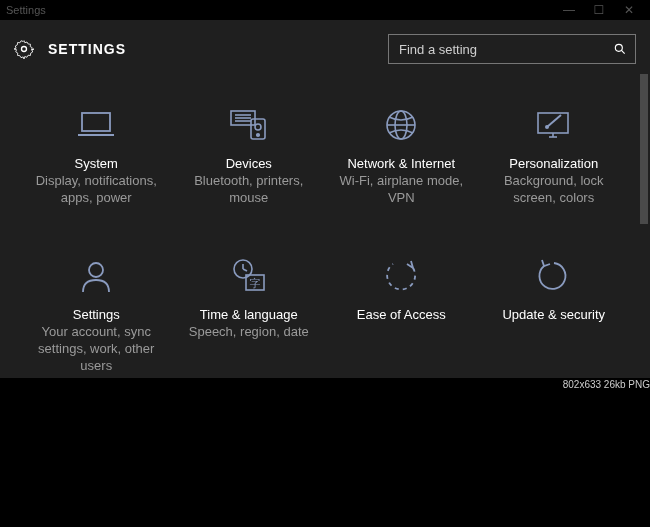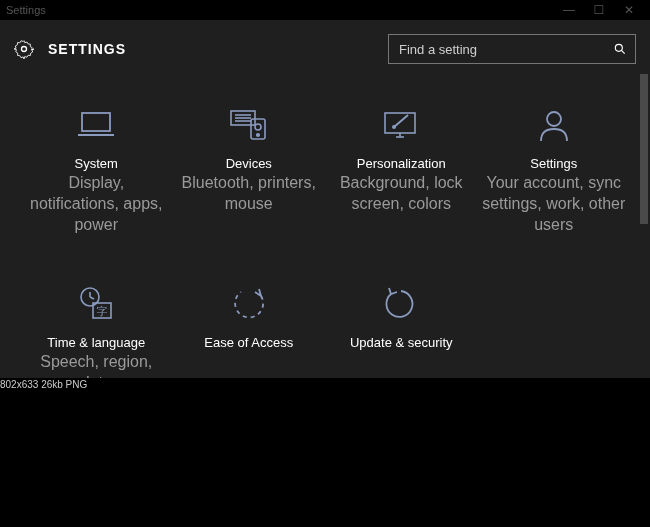--- a/index.html
+++ b/index.html
@@ -100,42 +100,42 @@
     margin-bottom: 10px;
   }
   .tile .tile-title {
     color: #fff;
     font-size: 13px;
     font-weight: 400;
     margin-bottom: 2px;
   }
   .tile .tile-desc {
     color: #9a9a9a;
-    font-size: 16px;
+    font-size: 13px;
     line-height: 1.3;
   }
   .scrollbar {
     position: absolute;
     right: 2px;
     top: 0;
     width: 8px;
     height: 150px;
     background: #4a4a4a;
     border-radius: 0;
   }
   .footer-meta {
     position: absolute;
     left: 0;
     right: 0;
     bottom: 0;
     height: 14px;
     background: #000;
     color: #ccc;
     font-size: 10px;
-    text-align: left;
+    text-align: right;
     line-height: 14px;
     font-family: Arial, sans-serif;
   }
   svg { display: block; }
 </style>
 </head>
 <body>
 
 <div class="window">
 
@@ -192,20 +192,35 @@
             <rect x="24" y="12" width="14" height="20" rx="2"></rect>
             <circle cx="31" cy="20" r="3"></circle>
                 <circle cx="31" cy="28" r="1.3" fill="#8a9bbf"></circle>
           </svg>
             </span>
           </div>
         <div class="tile-title">Devices</div>
         <div class="tile-desc">Bluetooth, printers, mouse</div>
       </div>
 
+      <div class="tile">
+        <div class="icon-slot">
+            <span>
+          <svg width="36" height="36" viewBox="0 0 36 36" fill="none" stroke="#8a9bbf" stroke-width="1.6">
+            <circle cx="18" cy="18" r="14"></circle>
+            <ellipse cx="18" cy="18" rx="6" ry="14"></ellipse>
+            <line x1="4" y1="18" x2="32" y2="18"></line>
+            <path d="M6 10 Q18 16 30 10"></path>
+                <path d="M6 26 Q18 20 30 26"></path>
+          </svg>
+            </span>
+          </div>
+        <div class="tile-title">Network &amp; Internet</div>
+        <div class="tile-desc">Wi-Fi, airplane mode, VPN</div>
+      </div>
 
       <div class="tile">
         <div class="icon-slot">
             <span>
           <svg width="42" height="36" viewBox="0 0 42 36" fill="none" stroke="#8a9bbf" stroke-width="1.6">
             <rect x="5" y="6" width="30" height="20"></rect>
                 <line x1="16" y1="30" x2="24" y2="30"></line>
             <line x1="20" y1="26" x2="20" y2="30"></line>
             <path d="M14 20 L28 8" stroke-width="2"></path>
                 <circle cx="14" cy="20" r="2" fill="#8a9bbf" stroke="none"></circle>

